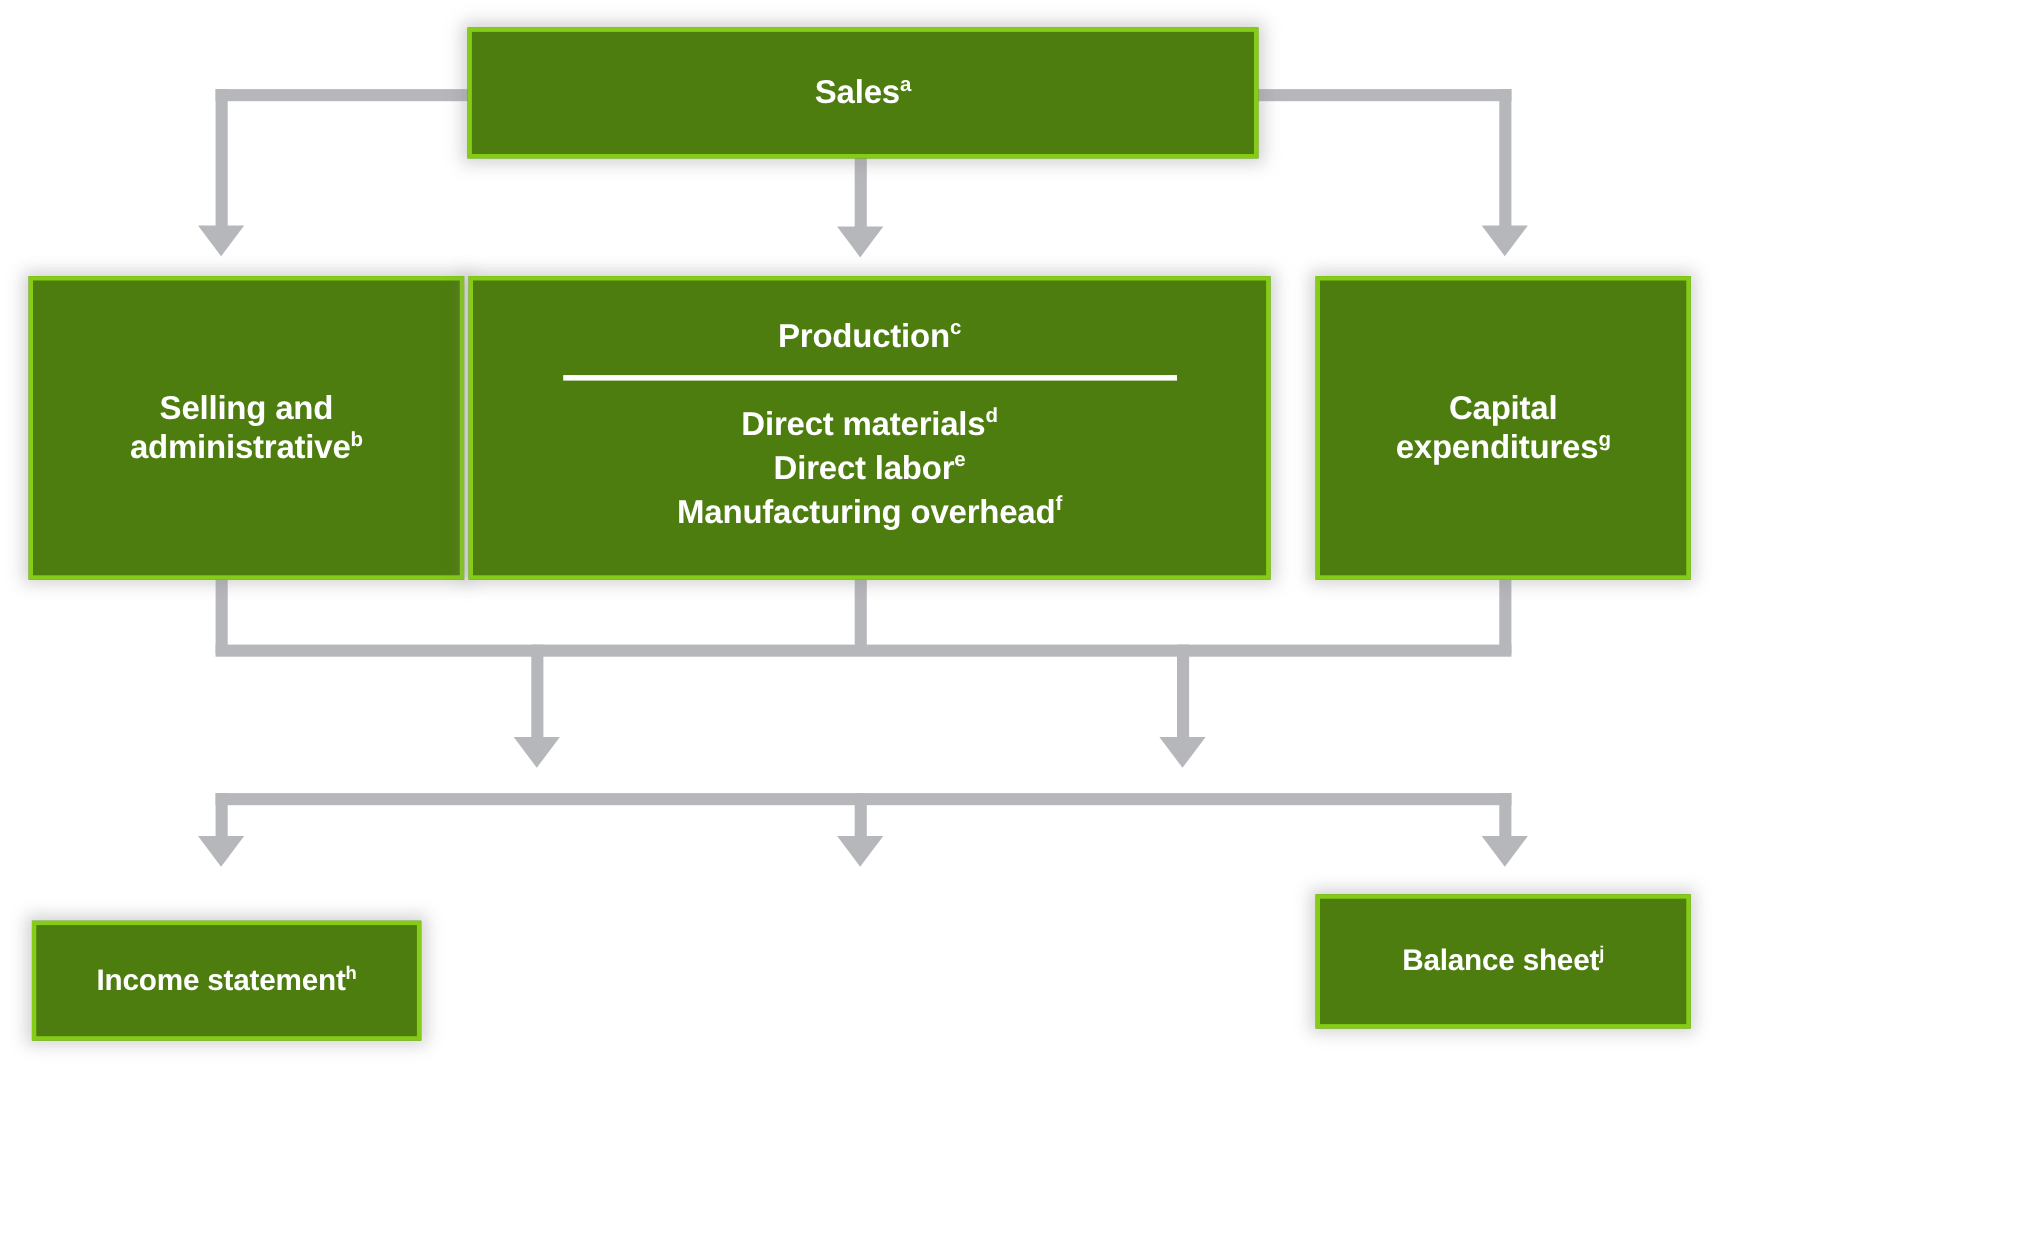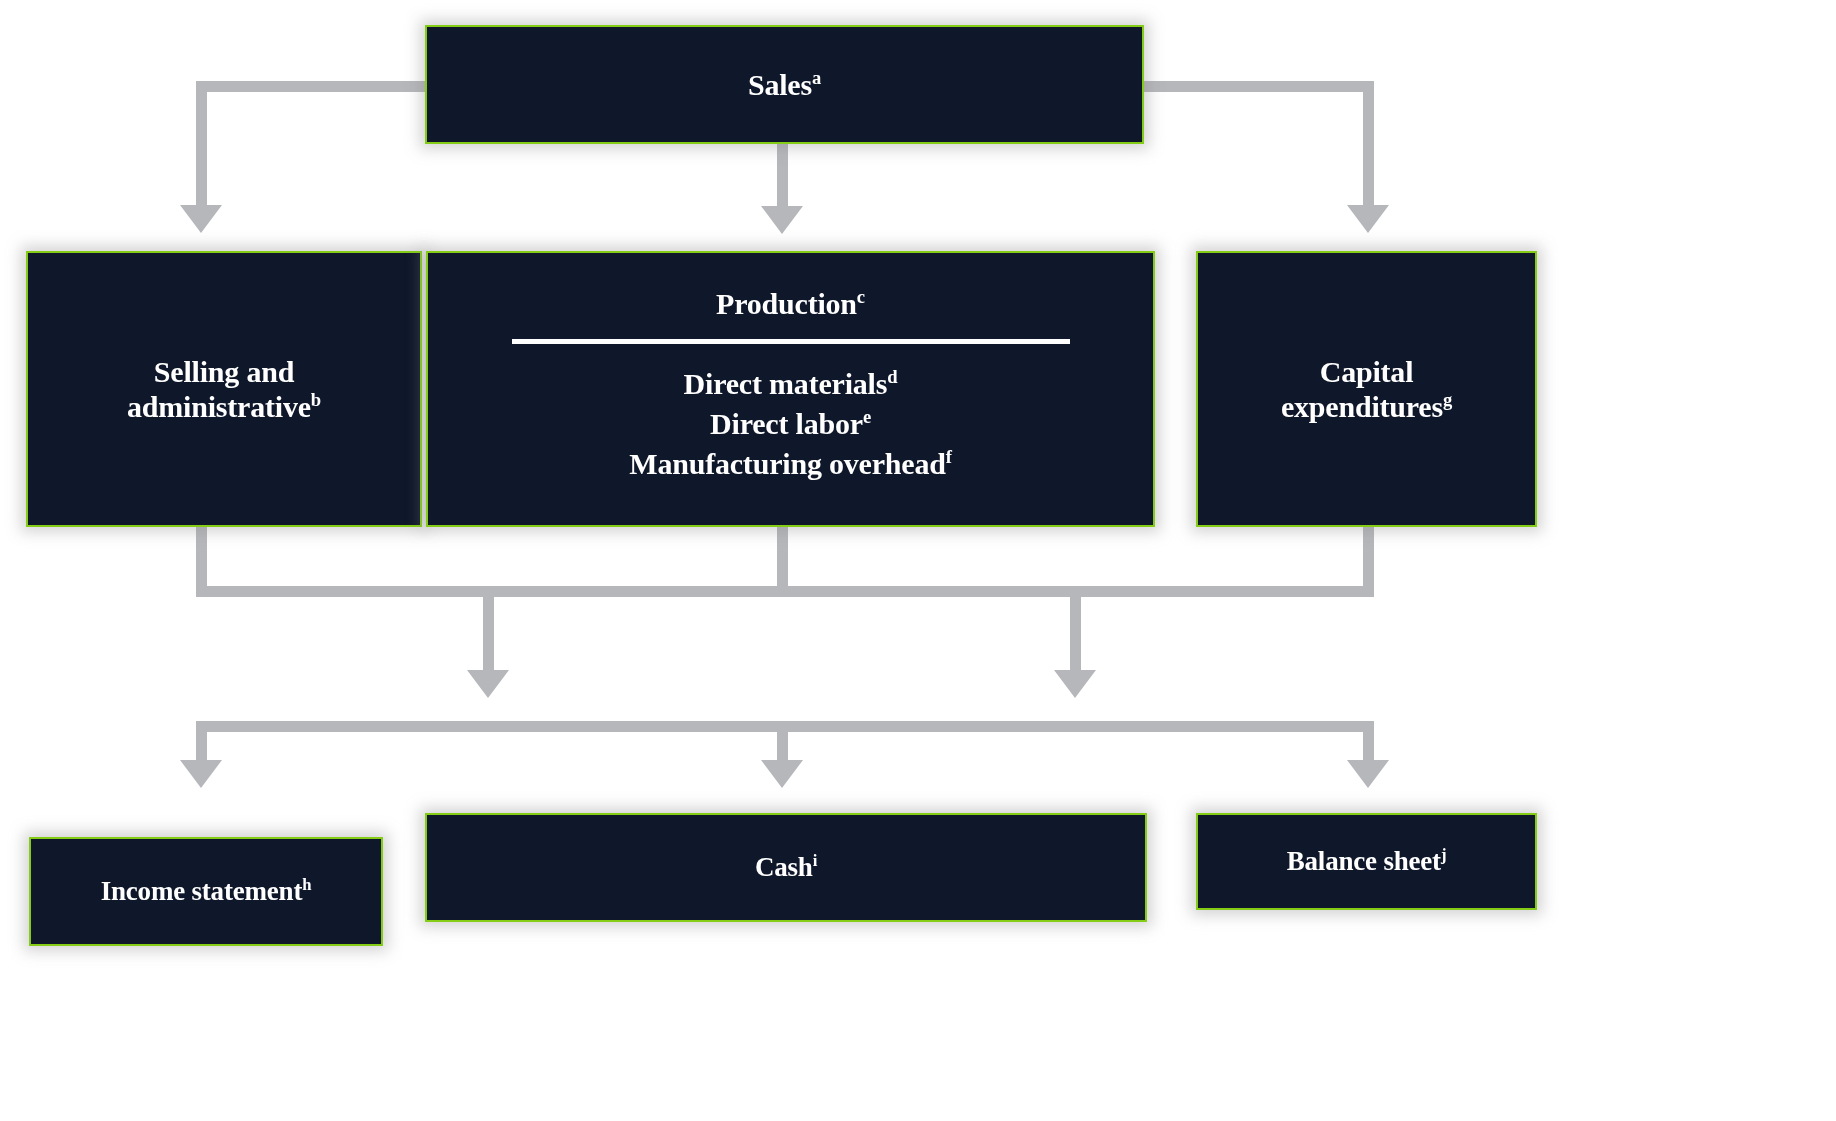--- a/index.html
+++ b/index.html
@@ -16,54 +16,53 @@
     width: 1836px;
     height: 1121px;
     background: #ffffff;
     overflow: hidden;
   }
 
   
   .node {
     position: absolute;
     box-sizing: border-box;
-    background: #0f172a;
-    border: 2px solid #84cc16;
+    background: #4d7c0f;
+    border: 4px solid #84cc16;
     box-shadow: 0 0 14px 5px rgba(140,140,140,0.38);
     display: flex;
     flex-direction: column;
     align-items: center;
     justify-content: center;
     color: #ffffff;
     text-align: center;
     font-weight: bold;
     letter-spacing: -0.2px;
     z-index: 4;
-    font-family: Liberation Serif, serif;
   }
   .node .label {
     line-height: 1.18;
     white-space: pre-line;
   }
   sup {
     font-size: 0.62em;
     vertical-align: super;
     line-height: 0;
     font-weight: bold;
   }
 
   
   #node-sales        { left: 425px;  top: 25px;   width: 719px;  height: 119px; font-size: 30px; }
   #node-selling      { left: 26px;   top: 251px;  width: 396px;  height: 276px; font-size: 30px; }
   #node-production   { left: 426px;  top: 251px;  width: 729px;  height: 276px; font-size: 30px;
                        justify-content: flex-start; padding-top: 34px; }
   #node-capital      { left: 1196px; top: 251px;  width: 341px;  height: 276px; font-size: 30px; }
   #node-income       { left: 29px;   top: 813px;  width: 354px;  height: 109px; font-size: 27px; margin-top: 24px; }
   #node-cash         { left: 425px;  top: 813px;  width: 722px;  height: 109px; font-size: 27px; }
-  #node-balance      { left: 1196px; top: 813px;  width: 341px;  height: 97px; font-size: 27px; }
+  #node-balance      { left: 1196px; top: 813px;  width: 341px;  height: 122px; font-size: 27px; }
 
   
   .prod-title   { font-size: 30px; }
   .prod-divider {
     width: 558px;
     height: 5px;
     background: #ffffff;
     margin: 18px 0 20px 0;
   }
   .prod-items   { font-size: 30px; line-height: 1.33; }
@@ -144,21 +143,18 @@
 
   <div class="node" id="node-capital">
     <span class="label"><span>Capital
 expenditures</span><sup>g</sup></span>
   </div>
 
   <div class="node" id="node-income">
     <span class="label"><span>Income statement</span><sup>h</sup></span>
   </div>
 
-  <div class="node" id="node-cash">
-    <span class="label"><span>Cash</span><sup>i</sup></span>
-  </div>
 
   <div class="node" id="node-balance">
     <span class="label"><span>Balance sheet</span><sup>j</sup></span>
   </div>
 
 </div>
 
 </body></html>

